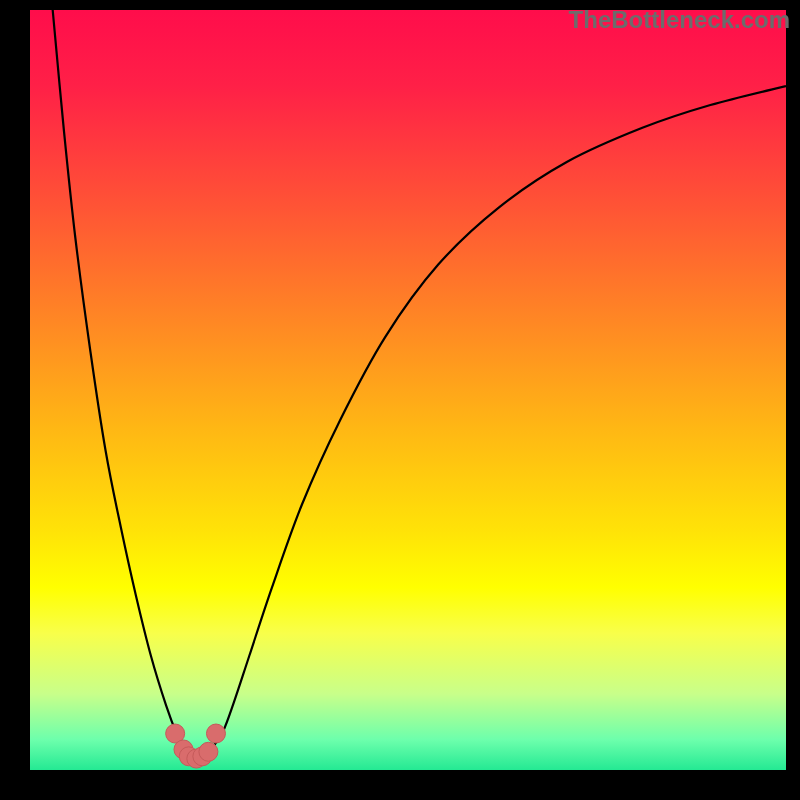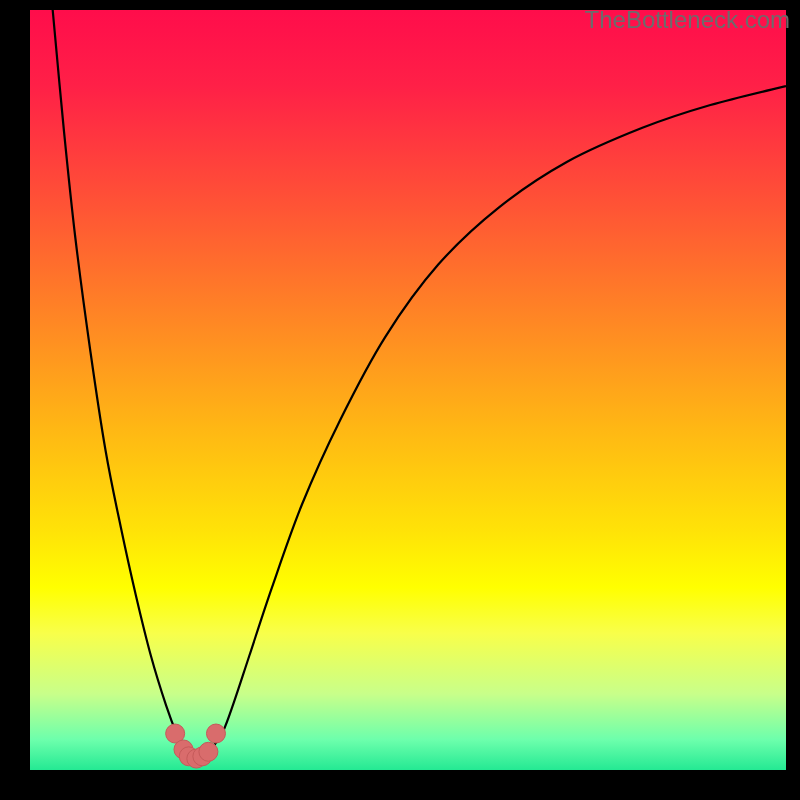--- a/index.html
+++ b/index.html
@@ -26,21 +26,21 @@
     width: 756px;
     height: 760px;
   }
   .watermark {
     position: absolute;
     top: 6px;
     right: 10px;
     color: #6c6c6c;
     font-size: 24px;
     letter-spacing: 0px;
-    font-weight: 400;
+    font-weight: 700;
   }
   svg { display: block; }
 </style>
 </head>
 <body>
 
 <div class="frame">
   <svg class="plot-area" width="756" height="760" viewBox="0 0 756 760">
     <defs>
       <linearGradient id="bg-grad" x1="0" y1="0" x2="0" y2="1">

